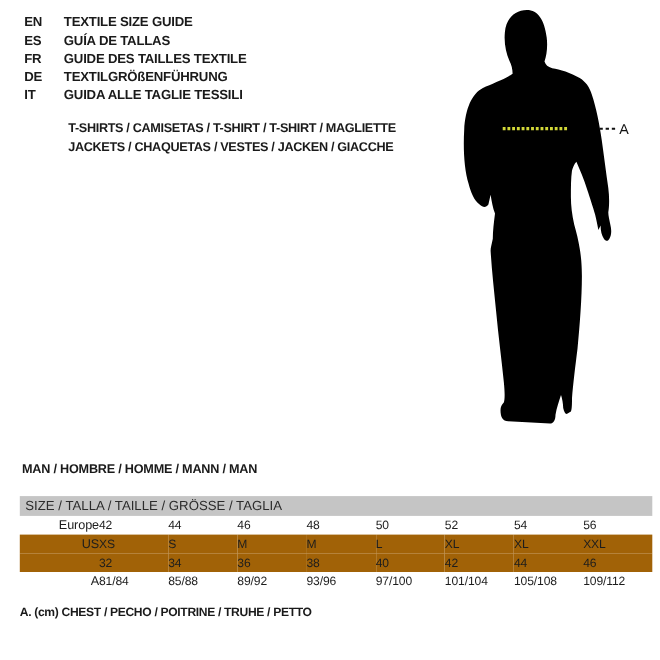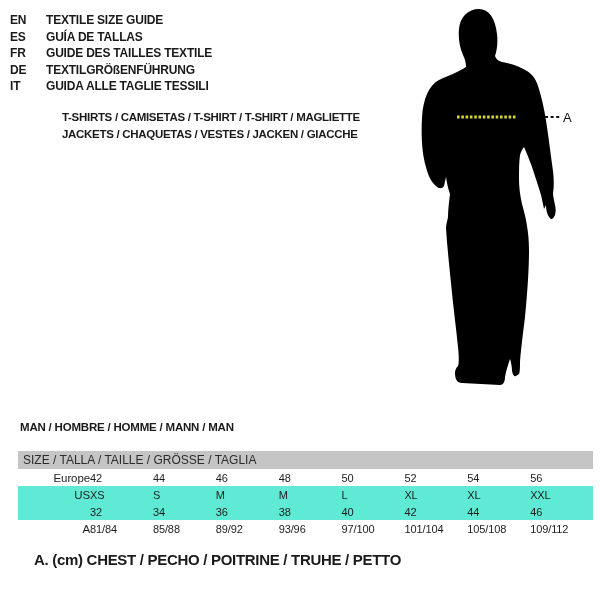--- a/index.html
+++ b/index.html
@@ -4,21 +4,21 @@
 <style>
   html,body{margin:0;padding:0;}
   body{
     width:600px;height:600px;background:#ffffff;
     font-family:"Liberation Sans",sans-serif;color:#1a1a1a;
     -webkit-font-smoothing:antialiased;
   }
   .page{position:relative;width:600px;height:600px;overflow:hidden;background:#fff;}
 
   
-  .lang-list{position:absolute;left:10px;top:13px;}
+  .lang-list{position:absolute;left:22px;top:13px;}
   .lang-row{display:flex;height:16.6px;align-items:flex-start;
     font-weight:bold;font-size:12px;letter-spacing:-0.2px;line-height:14px;}
   .lang-code{width:36px;flex:0 0 36px;}
 
   
   .categories{position:absolute;left:22px;top:109px;
     font-weight:bold;font-size:11.5px;letter-spacing:-0.3px;line-height:17px;white-space:nowrap;margin-left:40px;}
 
   
   .figure{position:absolute;left:415px;top:5px;width:160px;height:385px;}
@@ -29,25 +29,25 @@
     font-weight:bold;font-size:11.5px;letter-spacing:-0.2px;white-space:nowrap;}
 
   
   .size-table{position:absolute;left:18px;top:451px;width:575px;
     border-collapse:collapse;table-layout:fixed;
     font-size:11px;letter-spacing:-0.1px;color:#1d1d1d;}
   .size-table th{background:#c5c5c5;font-weight:normal;text-align:left;
     padding:2px 12px 2px 5px;font-size:12px;color:#2b2b2b;height:13px;letter-spacing:0;}
   .size-table td{height:17px;padding:0;vertical-align:middle;}
   .size-table td.row-label{text-align:right;padding-left:4px;font-size:11.5px;}
-  .size-table tr.gray{background:#5eead4;}
+  .size-table tr.gray{background:#a16207;}
 
   
   .footnote{position:absolute;left:18px;top:551px;
-    font-weight:bold;font-size:15px;letter-spacing:-0.3px;white-space:nowrap;margin-left:16px;}
+    font-weight:bold;font-size:11px;letter-spacing:-0.3px;white-space:nowrap;}
 </style>
 </head>
 <body>
 
 <div class="page">
 
   <div class="lang-list">
     <div class="lang-row">
       <span class="lang-code">EN</span>
       <span class="lang-title">TEXTILE SIZE GUIDE</span>

